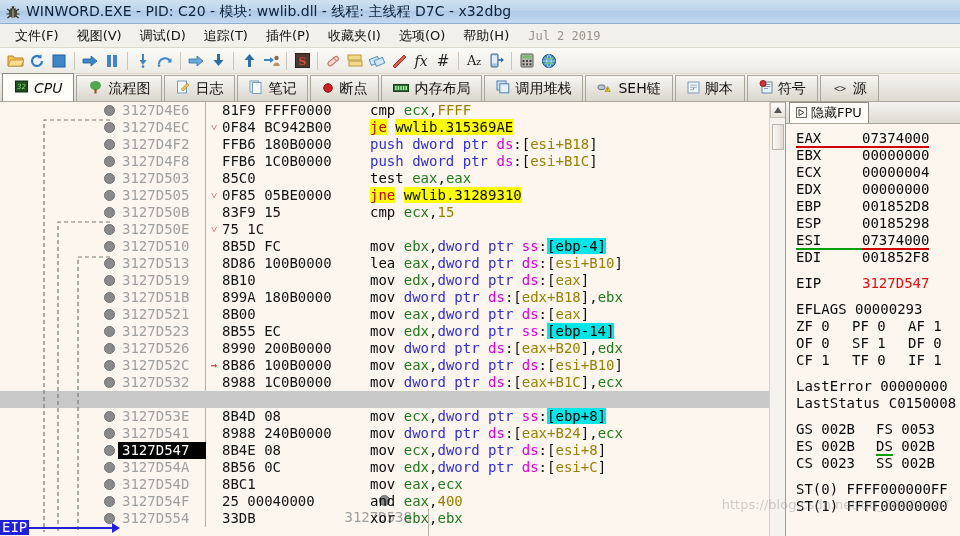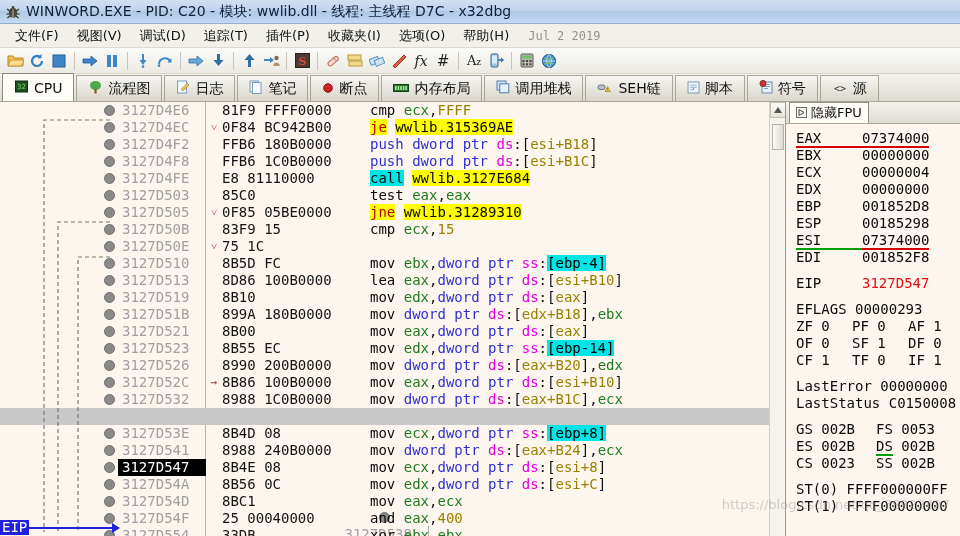--- a/index.html
+++ b/index.html
@@ -75,21 +75,21 @@
     background: linear-gradient(to bottom,#f7f6f2,#d9d6cc);
     margin-right: 2px;
     font-size: 14px; color: #111; white-space: nowrap;
     cursor: default;
   }
   .tab.active {
     background: #fffdf8;
     height: 28px;
     border-color: #8f8b80;
     font-weight: normal;
-    position: relative; z-index: 2;
+    position: relative; z-index: 2; font-style: italic;
   }
   .tab-label { font-family: "DejaVu Sans", sans-serif; font-size: 14px; }
 
   
   .main { flex: 1 1 auto; display: flex; min-height: 0; background: #fdf6ef; }
 
   
   .disasm-wrap { flex: 1 1 auto; position: relative; display: flex; min-width: 0; background: #fdf6ef; }
   .disasm {
     flex: 1 1 auto; position: relative; overflow: hidden;
@@ -561,30 +561,20 @@
             </div>
             <div class="row">
               <div class="col-gutter"></div>
               <div class="col-bp">
                 <span class="bpdot"></span>
               </div>
               <div class="col-addr">3127D4F8</div>
               <div class="col-arrow"></div>
               <div class="col-bytes">FFB6 1C0B0000</div>
               <div class="col-instr"><span class="t-ptr">push </span><span class="t-ptr">dword ptr </span><span class="t-seg">ds</span><span class="t-plain">:</span><span class="t-brk">[</span><span class="t-mem">esi</span><span class="t-mem">+B1C</span><span class="t-brk">]</span></div>
-            </div>
-            <div class="row">
-              <div class="col-gutter"></div>
-              <div class="col-bp">
-                <span class="bpdot"></span>
-              </div>
-              <div class="col-addr">3127D4FE</div>
-              <div class="col-arrow"></div>
-              <div class="col-bytes">E8 81110000</div>
-              <div class="col-instr"><span class="t-call">call</span><span class="t-plain"> </span><span class="t-tgt">wwlib.3127E684</span></div>
             </div>
             <div class="row">
               <div class="col-gutter"></div>
               <div class="col-bp">
                 <span class="bpdot"></span>
               </div>
               <div class="col-addr">3127D503</div>
               <div class="col-arrow"></div>
               <div class="col-bytes">85C0</div>
               <div class="col-instr"><span class="t-mn">test </span><span class="t-reg">eax</span><span class="t-plain">,</span><span class="t-reg">eax</span></div>

